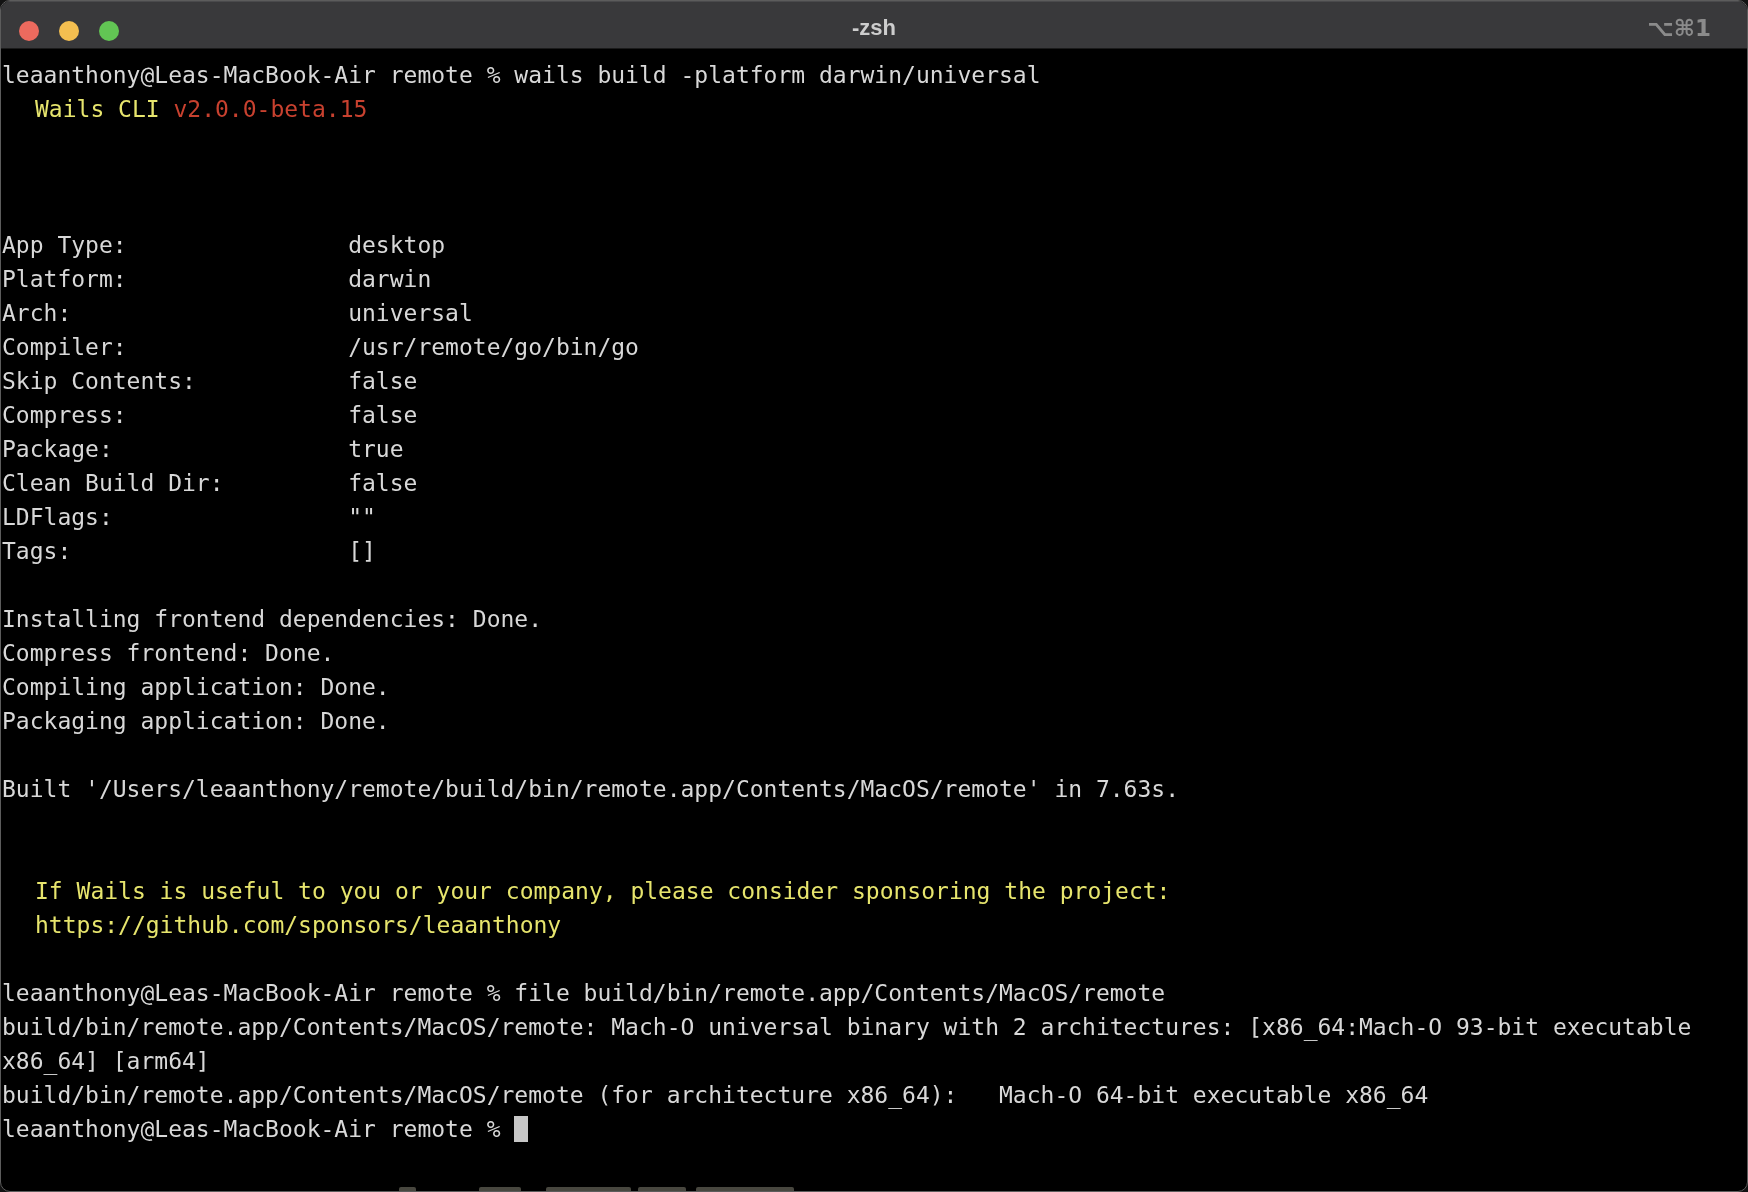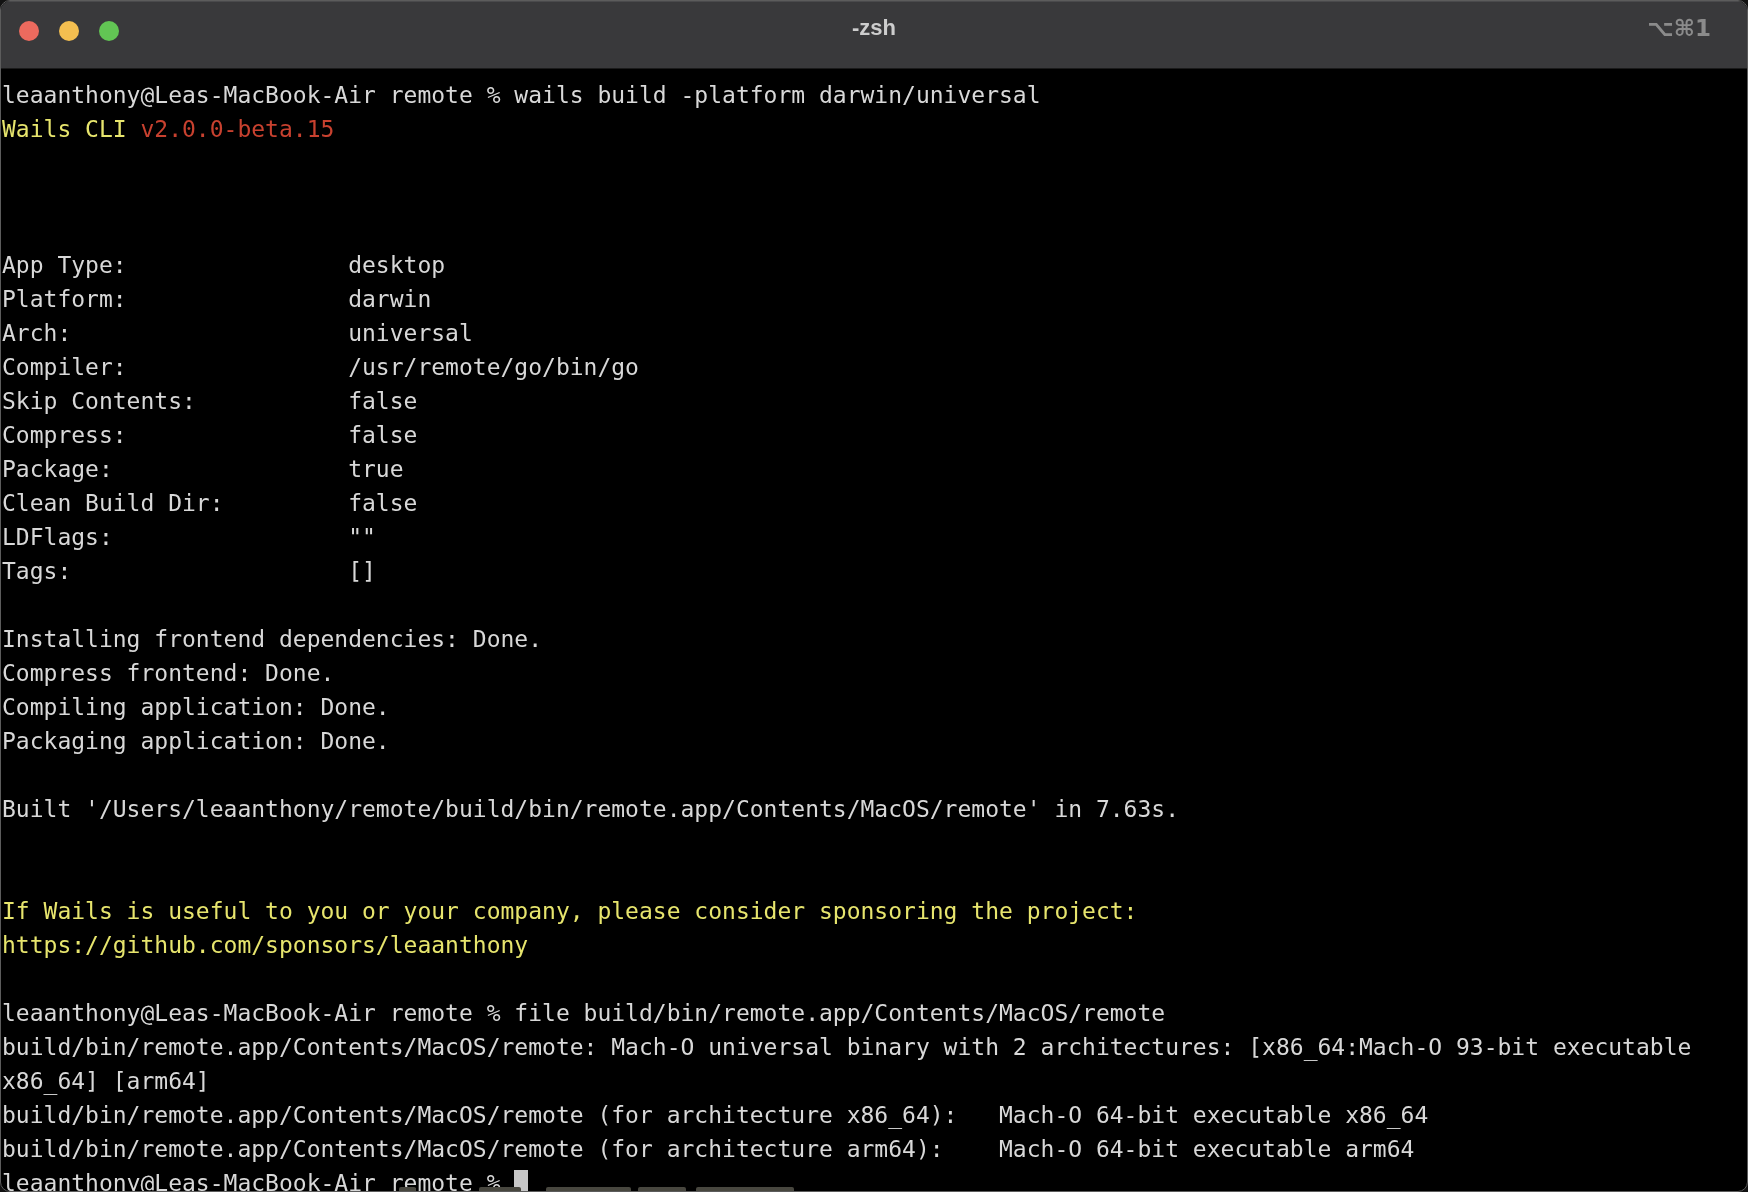--- a/index.html
+++ b/index.html
@@ -14,21 +14,21 @@
   .window {
     position: absolute; left: 0; top: 0;
     width: 1748px; height: 1192px;
     border-radius: 10px;
     border: 1px solid var(--window_border, #5c5c5c);
     background: var(--screen_bg, #000);
     overflow: hidden;
   }
   .titlebar {
     position: relative;
-    height: 68px;
+    height: 48px;
     background: var(--titlebar_bg, #39393b);
     border-bottom: 1px solid #1b1b1b;
     box-shadow: inset 0 1px 0 #4a4a4c;
   }
   .lights {
     position: absolute; left: 18px; top: 20px;
     display: flex; gap: 20px;
   }
   .light {
     width: 20px; height: 20px; border-radius: 50%;
@@ -59,21 +59,21 @@
     font-size: 23px;
     line-height: 34px;
     color: var(--default_text, #d8d8d8);
     cursor: text;
   }
   .term-line {
     height: 34px;
     white-space: pre;
   }
   .seg { white-space: pre; }
-  .c-yellow { color: var(--yellow_text, #e7e56d); }
+  .c-yellow { color: var(--yellow_text, #e7e56d); margin-left: 33px; }
   .c-red    { color: var(--red_text, #c8412f); }
   .cursor-block {
     display: inline-block;
     width: 14px; height: 26px;
     background: var(--cursor, #c7c7c7);
     vertical-align: -5px;
   }
   
   .clipped-strip {
     position: absolute; left: 0; top: 1185px;
@@ -128,21 +128,20 @@
       <div class="term-line"><span class="seg">Built '/Users/leaanthony/remote/build/bin/remote.app/Contents/MacOS/remote' in 7.63s.</span></div>
       <div class="term-line"></div>
       <div class="term-line"></div>
       <div class="term-line"><span class="seg c-yellow">If Wails is useful to you or your company, please consider sponsoring the project:</span></div>
       <div class="term-line"><span class="seg c-yellow">https://github.com/sponsors/leaanthony</span></div>
       <div class="term-line"></div>
       <div class="term-line"><span class="seg">leaanthony@Leas-MacBook-Air remote % file build/bin/remote.app/Contents/MacOS/remote</span></div>
       <div class="term-line"><span class="seg">build/bin/remote.app/Contents/MacOS/remote: Mach-O universal binary with 2 architectures: [x86_64:Mach-O 93-bit executable</span></div>
       <div class="term-line"><span class="seg">x86_64] [arm64]</span></div>
       <div class="term-line"><span class="seg">build/bin/remote.app/Contents/MacOS/remote (for architecture x86_64):   Mach-O 64-bit executable x86_64</span></div>
-      <div class="term-line"><span class="seg">build/bin/remote.app/Contents/MacOS/remote (for architecture arm64):    Mach-O 64-bit executable arm64</span></div>
       <div class="term-line"><span class="seg">leaanthony@Leas-MacBook-Air remote % </span><span class="cursor-block"></span></div>
     </div>
 
   <div class="clipped-strip">
     <div class="blk b1"></div>
     <div class="blk b2"></div>
     <div class="blk b3"></div>
     <div class="blk b4"></div>
     <div class="blk b5"></div>
   </div>

